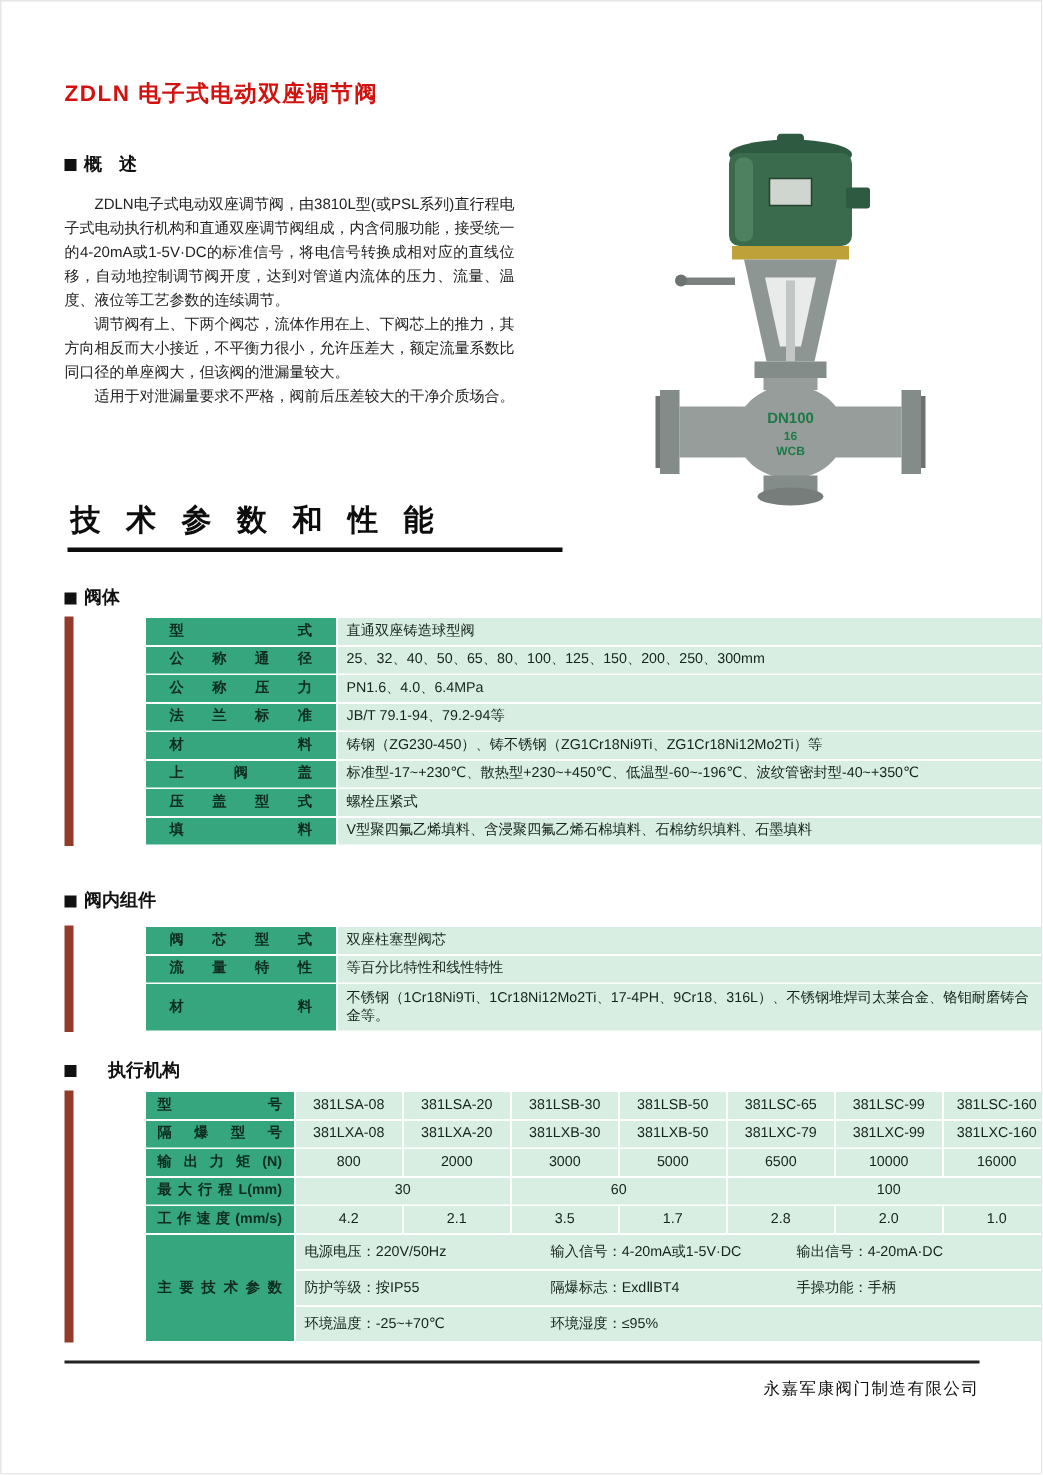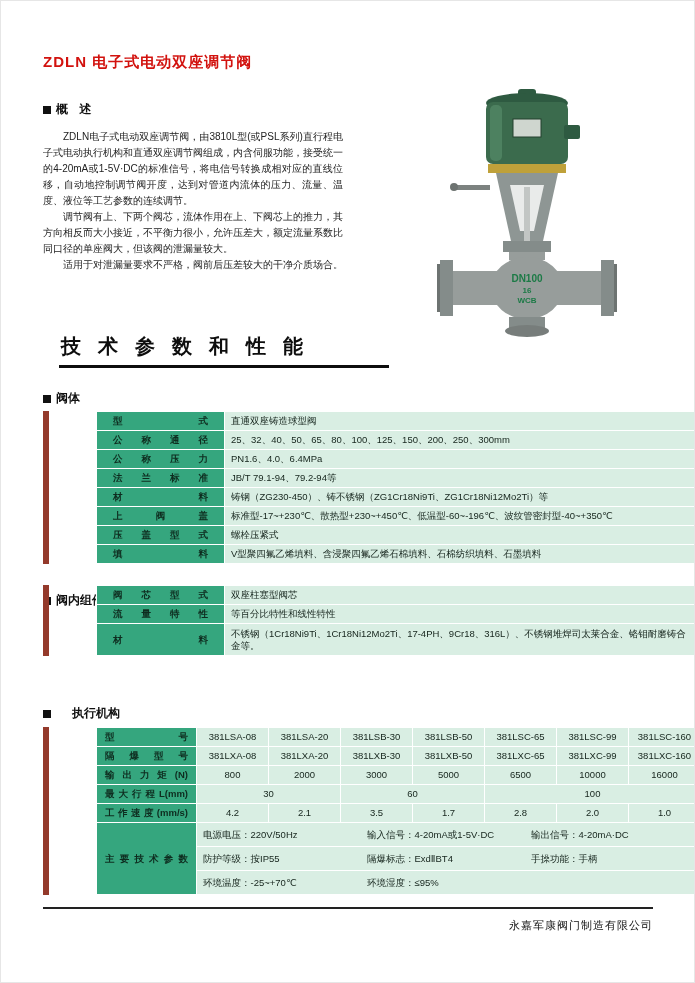--- a/index.html
+++ b/index.html
@@ -25,28 +25,28 @@
 
   .overview-text {
     position:absolute; left:42px; top:128px; width:300px;
     font-size:10px; line-height:16px; text-align:justify; color:#222;
   }
   .overview-text p { text-indent:2em; }
 
   .valve-figure { position:absolute; left:425px; top:88px; width:205px; height:262px; }
 
   .tech-heading {
-    position:absolute; left:58px; top:332px; width:330px;
+    position:absolute; left:44px; top:332px; width:330px;
     font-size:20px; font-weight:bold; letter-spacing:17px; white-space:nowrap;
     border-bottom:3px solid #0d0d0d; padding:0 0 5px 2px; color:#0d0d0d;
   }
 
   .tblwrap { position:absolute; left:42px; width:610px; border-left:6px solid #943a2b; }
   #t-body { top:410px; }
-  #t-trim { top:584px; }
+  #t-trim { top:616px; }
   #t-act  { top:726px; }
 
   .gtable { border-collapse:collapse; width:100%; table-layout:fixed;margin-left:47px; }
   .gtable tr { height:19px; }
   .gtable td {
     border:1px solid #ffffff; font-size:9.5px; padding:0 6px;
     vertical-align:middle; line-height:1.25; overflow:hidden;
   }
   .gtable td.lbl {
     background:#35a67e; color:#0e2c1f; font-weight:bold;
@@ -234,21 +234,21 @@
           <td class="val c">381LSC-65</td>
           <td class="val c">381LSC-99</td>
           <td class="val c">381LSC-160</td>
         </tr>
         <tr>
           <td class="lbl">隔爆型号</td>
           <td class="val c">381LXA-08</td>
           <td class="val c">381LXA-20</td>
           <td class="val c">381LXB-30</td>
           <td class="val c">381LXB-50</td>
-          <td class="val c">381LXC-65</td>
+          <td class="val c">381LXC-79</td>
           <td class="val c">381LXC-99</td>
           <td class="val c">381LXC-160</td>
         </tr>
         <tr>
           <td class="lbl">输出力矩(N)</td>
           <td class="val c">800</td>
           <td class="val c">2000</td>
           <td class="val c">3000</td>
           <td class="val c">5000</td>
           <td class="val c">6500</td>

